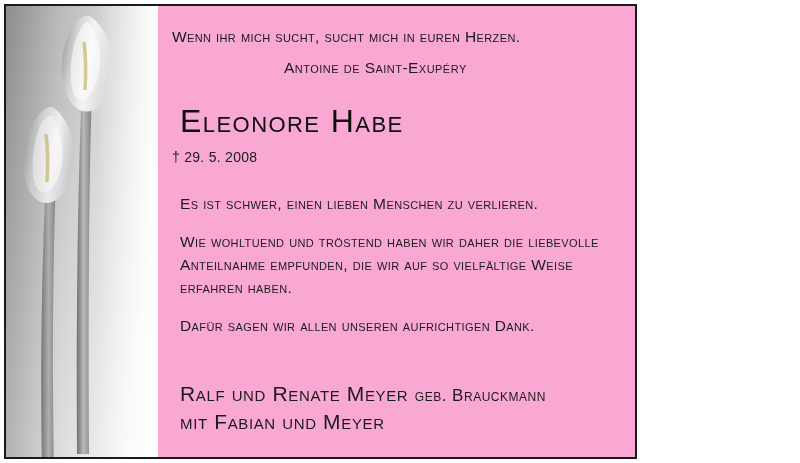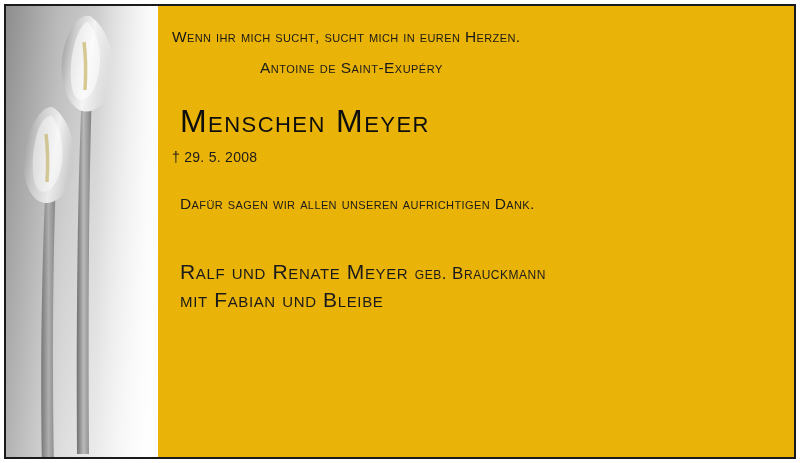--- a/index.html
+++ b/index.html
@@ -9,25 +9,25 @@
   }
   body {
     width: 800px;
     height: 463px;
     overflow: hidden;
     font-family: "Liberation Sans", sans-serif;
   }
 
   .notice {
     position: relative;
-    width: 792px;
+    width: 633px;
     height: 455px;
     margin: 4px;
     border: 2px solid #1a1a1a;
-    background: #eab308;
+    background: #f9a8d4;
     box-sizing: border-box;
     overflow: hidden;
   }
 
   
   .photo-band {
     position: absolute;
     left: 0;
     top: 0;
     width: 152px;
@@ -68,21 +68,21 @@
     font-size: 15.5px;
     line-height: 1.42;
     font-variant: small-caps;
     letter-spacing: 0.025em;
     color: #191919;
   }
   .quote-line { white-space: nowrap; }
 
   .attribution {
     margin-top: 11px;
-    margin-left: 88px;
+    margin-left: 112px;
     font-size: 15.5px;
     font-variant: small-caps;
     letter-spacing: 0.03em;
   }
 
   .name {
     margin-top: 26px;
     margin-left: 8px;
     font-size: 32px;
     font-variant: small-caps;
@@ -174,30 +174,32 @@
   </div>
 
   <div class="content">
 
     <div class="quote">
       <div class="quote-line">Wenn ihr mich sucht, sucht mich in euren Herzen.</div>
     </div>
 
     <div class="attribution">Antoine de Saint-Exupéry</div>
 
-    <div class="name">Menschen Meyer</div>
+    <div class="name">Eleonore Habe</div>
 
     <div class="date">† 29. 5. 2008</div>
 
     <div class="body-block">
+      <p>Es ist schwer, einen lieben Menschen zu verlieren.</p>
+      <p>Wie wohltuend und tröstend haben wir daher die liebevolle Anteilnahme empfunden, die wir auf so vielfältige Weise erfahren haben.</p>
       <p>Dafür sagen wir allen unseren aufrichtigen Dank.</p>
     </div>
 
     <div class="survivors">
       <div>
         <span>Ralf und Renate Meyer</span>
         <span class="sub">geb. Brauckmann</span>
       </div>
-      <div>mit Fabian und Bleibe</div>
+      <div>mit Fabian und Meyer</div>
     </div>
 
   </div>
 </div>
 
 </body></html>

